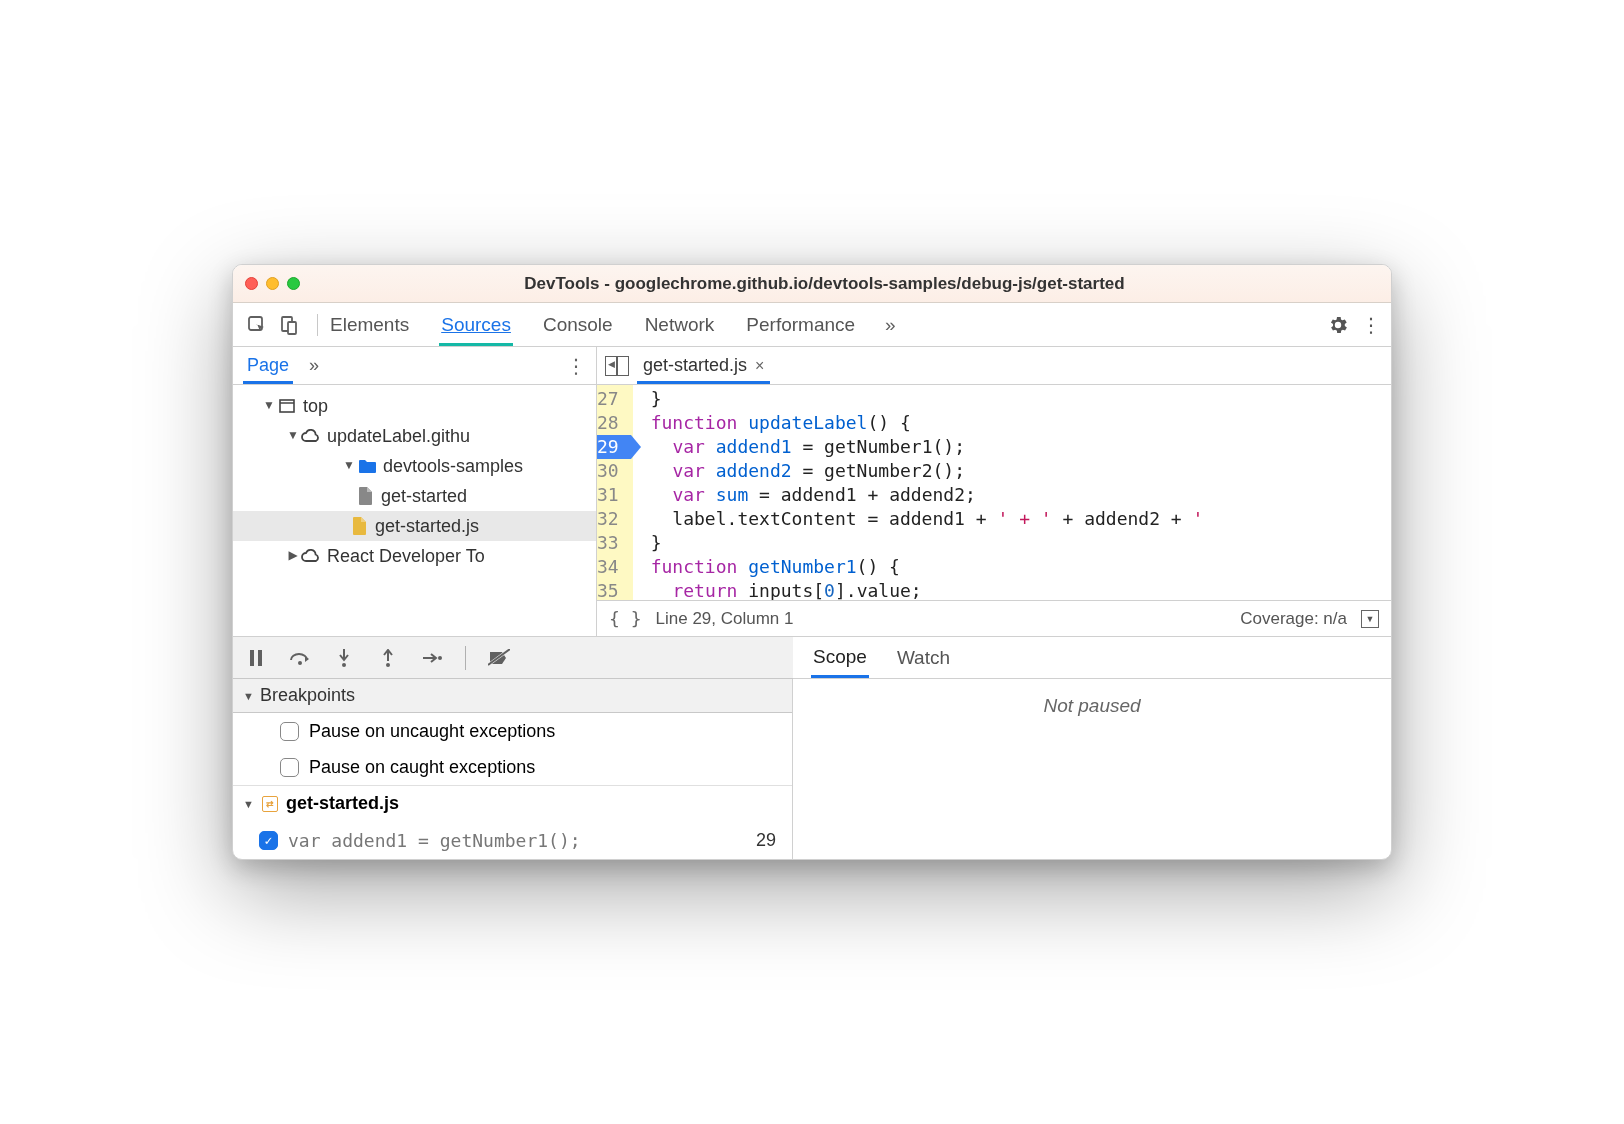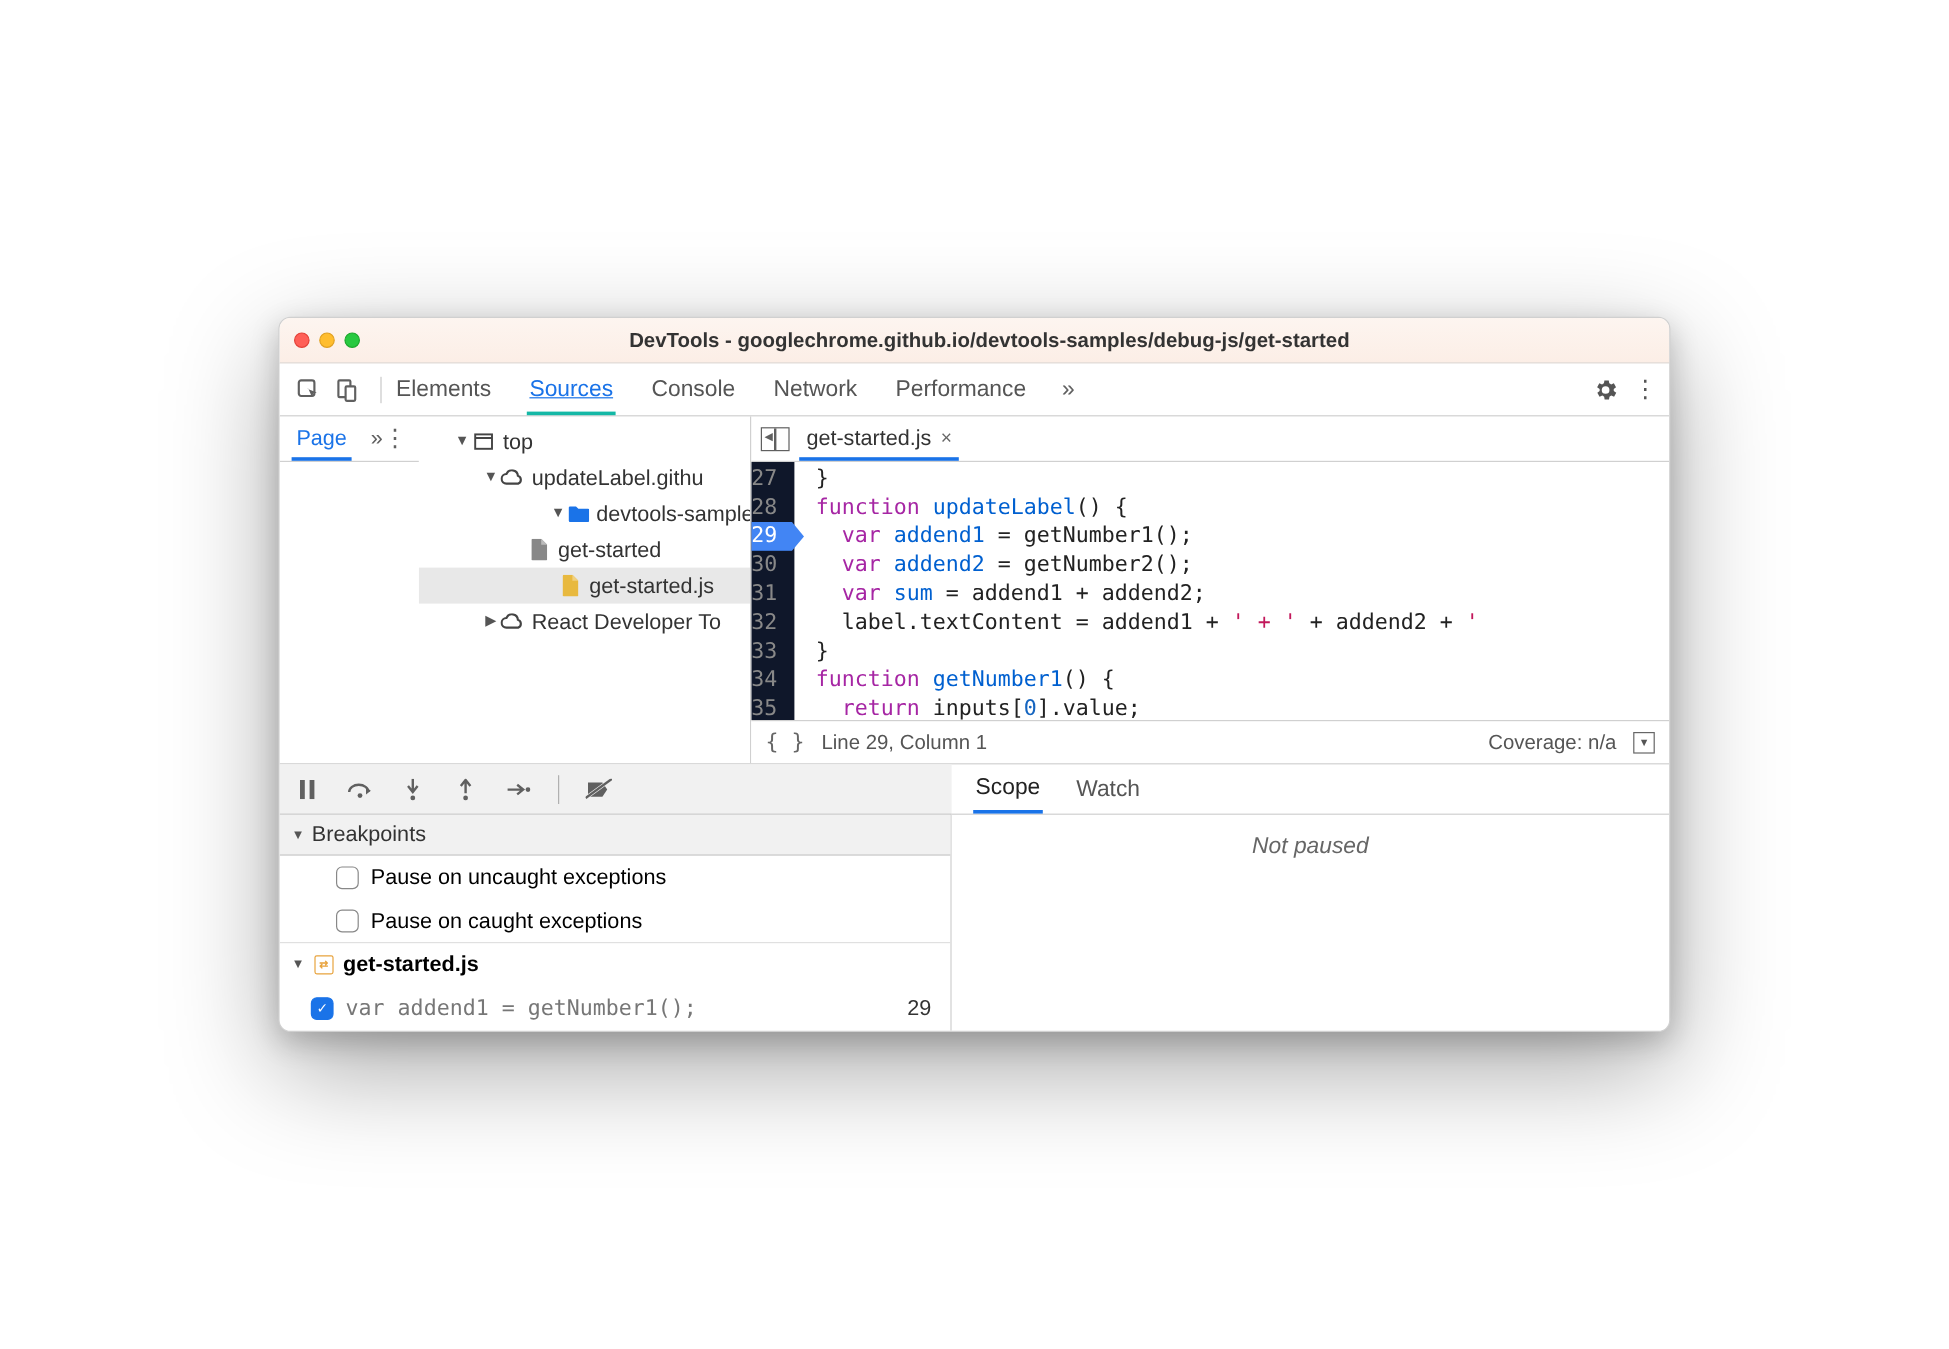--- a/index.html
+++ b/index.html
@@ -44,42 +44,42 @@
   background: #fff;
 }
 .toolbar .icon-btn { width: 28px; height: 28px; display: flex; align-items: center; justify-content: center; color: #606060; margin-right: 4px; }
 .toolbar .divider { width: 1px; height: 22px; background: #c8c8c8; margin: 0 10px; }
 .tabs { display: flex; gap: 28px; font-size: 19px; color: #555; align-items: center; flex: 1; }
 .tab { padding: 10px 2px; cursor: pointer; }
 .tab.active { color: #1a73e8; border-bottom: 3px solid #14b8a6; padding-bottom: 7px; font-weight: 400; text-decoration: underline; }
 .toolbar .right-icons { display: flex; gap: 12px; align-items: center; color: #555; }
 
 .main-split { display: flex; height: 290px; border-bottom: 1px solid #d0d0d0; }
-.sidebar { width: 393px; border-right: 1px solid #d0d0d0; display: flex; flex-direction: row; overflow: hidden; }
+.sidebar { width: 364px; border-right: 1px solid #d0d0d0; display: flex; flex-direction: column; overflow: hidden; }
 .sidebar-tabs { height: 38px; display: flex; align-items: center; padding: 0 10px; border-bottom: 1px solid #d0d0d0; justify-content: space-between; }
 .sidebar-tab { font-size: 18px; color: #1a73e8; border-bottom: 3px solid #1a73e8; padding: 8px 4px 5px; }
 .sidebar-tabs .chev { color: #606060; font-size: 18px; margin-left: 8px; }
 .tree { padding: 6px 0; font-size: 18px; color: #333; overflow: hidden; }
 .tree-row { display: flex; align-items: center; height: 30px; white-space: nowrap; }
 .tree-row.selected { background: #e8e8e8; }
 .tree-arrow { width: 12px; text-align: center; font-size: 12px; color: #555; transform: translateY(-1px); }
 .tree-arrow.down::before { content: "▼"; }
 .tree-arrow.right::before { content: "▶"; }
 .tree-icon { width: 20px; height: 20px; margin: 0 6px 0 2px; display: inline-flex; align-items: center; justify-content: center; }
 
 .editor-pane { flex: 1; display: flex; flex-direction: column; overflow: hidden; }
 .editor-tabs { height: 38px; display: flex; align-items: center; border-bottom: 1px solid #d0d0d0; padding-left: 8px; gap: 8px; }
 .toggle-nav { width: 24px; height: 20px; border: 1.5px solid #606060; position: relative; }
 .toggle-nav::after { content: "◀"; font-size: 9px; position: absolute; left: 2px; top: 2px; color: #606060; }
 .toggle-nav::before { content: ""; position: absolute; left: 10px; top: 0; bottom: 0; width: 1.5px; background: #606060; }
 .file-tab { display: flex; align-items: center; gap: 8px; font-size: 18px; color: #333; padding: 8px 6px 5px; border-bottom: 3px solid #1a73e8; }
 .file-tab .close { color: #666; font-size: 16px; }
 
 .code-area { flex: 1; display: flex; overflow: hidden; font-family: Menlo, Consolas, monospace; font-size: 18px; line-height: 24px; }
-.gutter { background: #0f172a; color: #888; text-align: left; padding: 2px 8px 2px 0; user-select: none; }
+.gutter { background: #fef9c3; color: #888; text-align: left; padding: 2px 8px 2px 0; user-select: none; }
 .gutter div { padding-right: 6px; }
 .gutter .bp-line { background: #4285f4; color: #fff; position: relative; margin-right: -6px; padding-right: 12px; }
 .gutter .bp-line::after { content: ""; position: absolute; right: -10px; top: 0; border-top: 12px solid transparent; border-bottom: 12px solid transparent; border-left: 10px solid #4285f4; }
 .code { padding: 2px 0 2px 18px; white-space: pre; color: #222; }
 .kw { color: #a626a4; }
 .name { color: #0060d0; }
 .num { color: #1565c0; }
 .str { color: #c2185b; }
 
 .status-bar { height: 36px; border-top: 1px solid #d0d0d0; display: flex; align-items: center; padding: 0 12px; font-size: 17px; color: #555; justify-content: space-between; background: #fff; }
@@ -190,21 +190,21 @@
         </div>
         <div class="tree-row" style="padding-left:110px;">
           <span class="tree-arrow down"></span>
           <span class="tree-icon">
               <svg width="18" height="14" viewBox="0 0 18 14" fill="#1a73e8">
                 <path d="M1 2a1 1 0 011-1h5l2 2h8a1 1 0 011 1v9a1 1 0 01-1 1H2a1 1 0 01-1-1V2z"></path>
               </svg>
             </span>
           <span>devtools-samples</span>
         </div>
-        <div class="tree-row" style="padding-left:88px;">
+        <div class="tree-row" style="padding-left:120px;">
           <span class="tree-icon">
               <svg width="14" height="18" viewBox="0 0 14 18" fill="#888">
                 <path d="M2 0h7l5 5v12a1 1 0 01-1 1H2a1 1 0 01-1-1V1a1 1 0 011-1z"></path>
                 <path d="M9 0v5h5" fill="#bbb"></path>
               </svg>
             </span>
           <span>get-started</span>
         </div>
         <div class="tree-row selected" style="padding-left:114px;">
           <span class="tree-icon">

